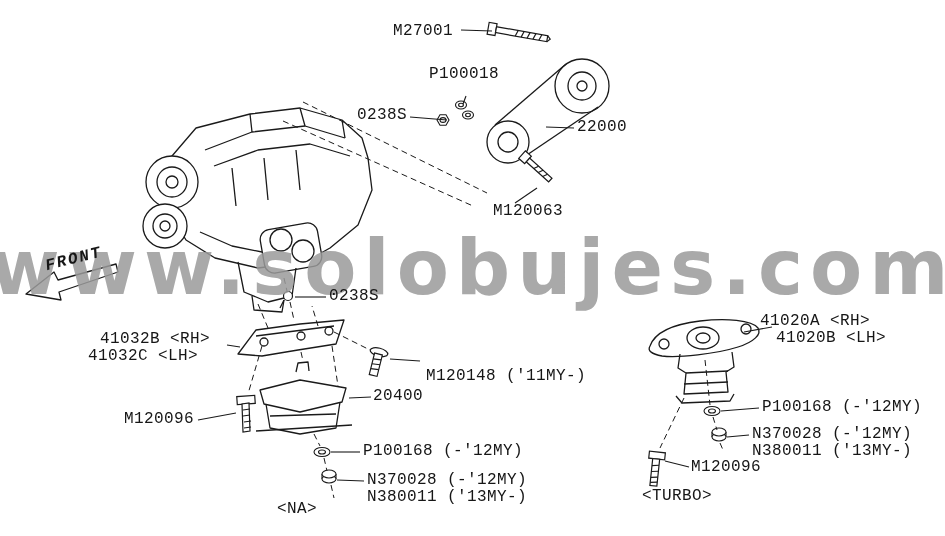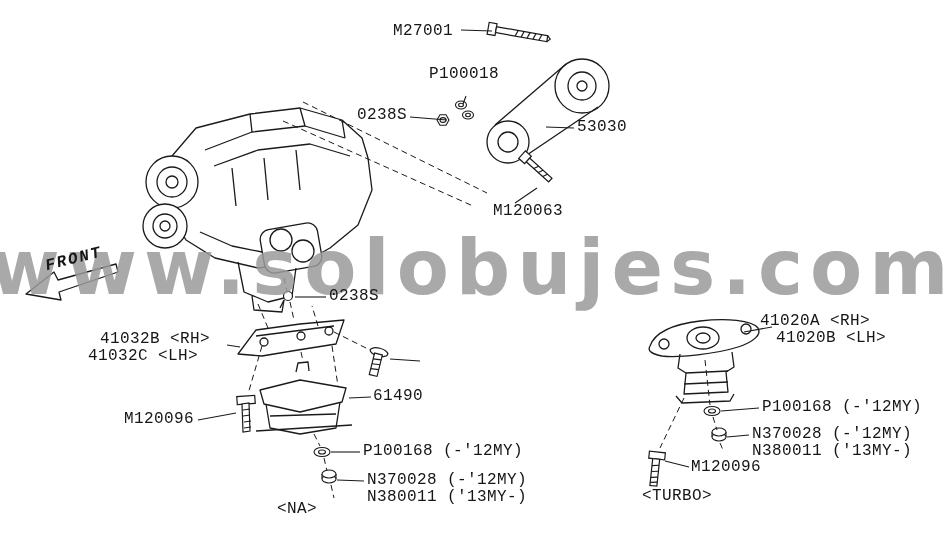--- a/index.html
+++ b/index.html
@@ -199,27 +199,28 @@
     <g stroke="#1a1a1a" stroke-width="1.3" fill="none" stroke-linejoin="round">
       <path d="M116,264 L58,280 L54,272 L26,294 L61,300 L59,292 L118,272 Z"></path>
     </g>
   </svg>
 
   <div class="watermark">www.solobujes.com</div>
 
   <div class="callout" style="left:393px;top:23px">M27001</div>
   <div class="callout" style="left:429px;top:66px">P100018</div>
   <div class="callout" style="left:357px;top:107px">0238S</div>
-  <div class="callout" style="left:577px;top:119px">53030</div>
+  <div class="callout" style="left:577px;top:119px">22000</div>
   <div class="callout" style="left:493px;top:203px">M120063</div>
   <div class="callout" style="left:329px;top:288px">0238S</div>
 
   <div class="callout" style="left:100px;top:331px">41032B &lt;RH&gt;</div>
   <div class="callout" style="left:88px;top:348px">41032C &lt;LH&gt;</div>
-  <div class="callout" style="left:373px;top:388px">61490</div>
+  <div class="callout" style="left:426px;top:368px">M120148 ('11MY-)</div>
+  <div class="callout" style="left:373px;top:388px">20400</div>
   <div class="callout" style="left:124px;top:411px">M120096</div>
   <div class="callout" style="left:363px;top:443px">P100168 (-'12MY)</div>
   <div class="callout" style="left:367px;top:472px">N370028 (-'12MY)</div>
   <div class="callout" style="left:367px;top:489px">N380011 ('13MY-)</div>
   <div class="callout" style="left:277px;top:501px">&lt;NA&gt;</div>
 
   <div class="callout" style="left:760px;top:313px">41020A &lt;RH&gt;</div>
   <div class="callout" style="left:776px;top:330px">41020B &lt;LH&gt;</div>
   <div class="callout" style="left:762px;top:399px">P100168 (-'12MY)</div>
   <div class="callout" style="left:752px;top:426px">N370028 (-'12MY)</div>

